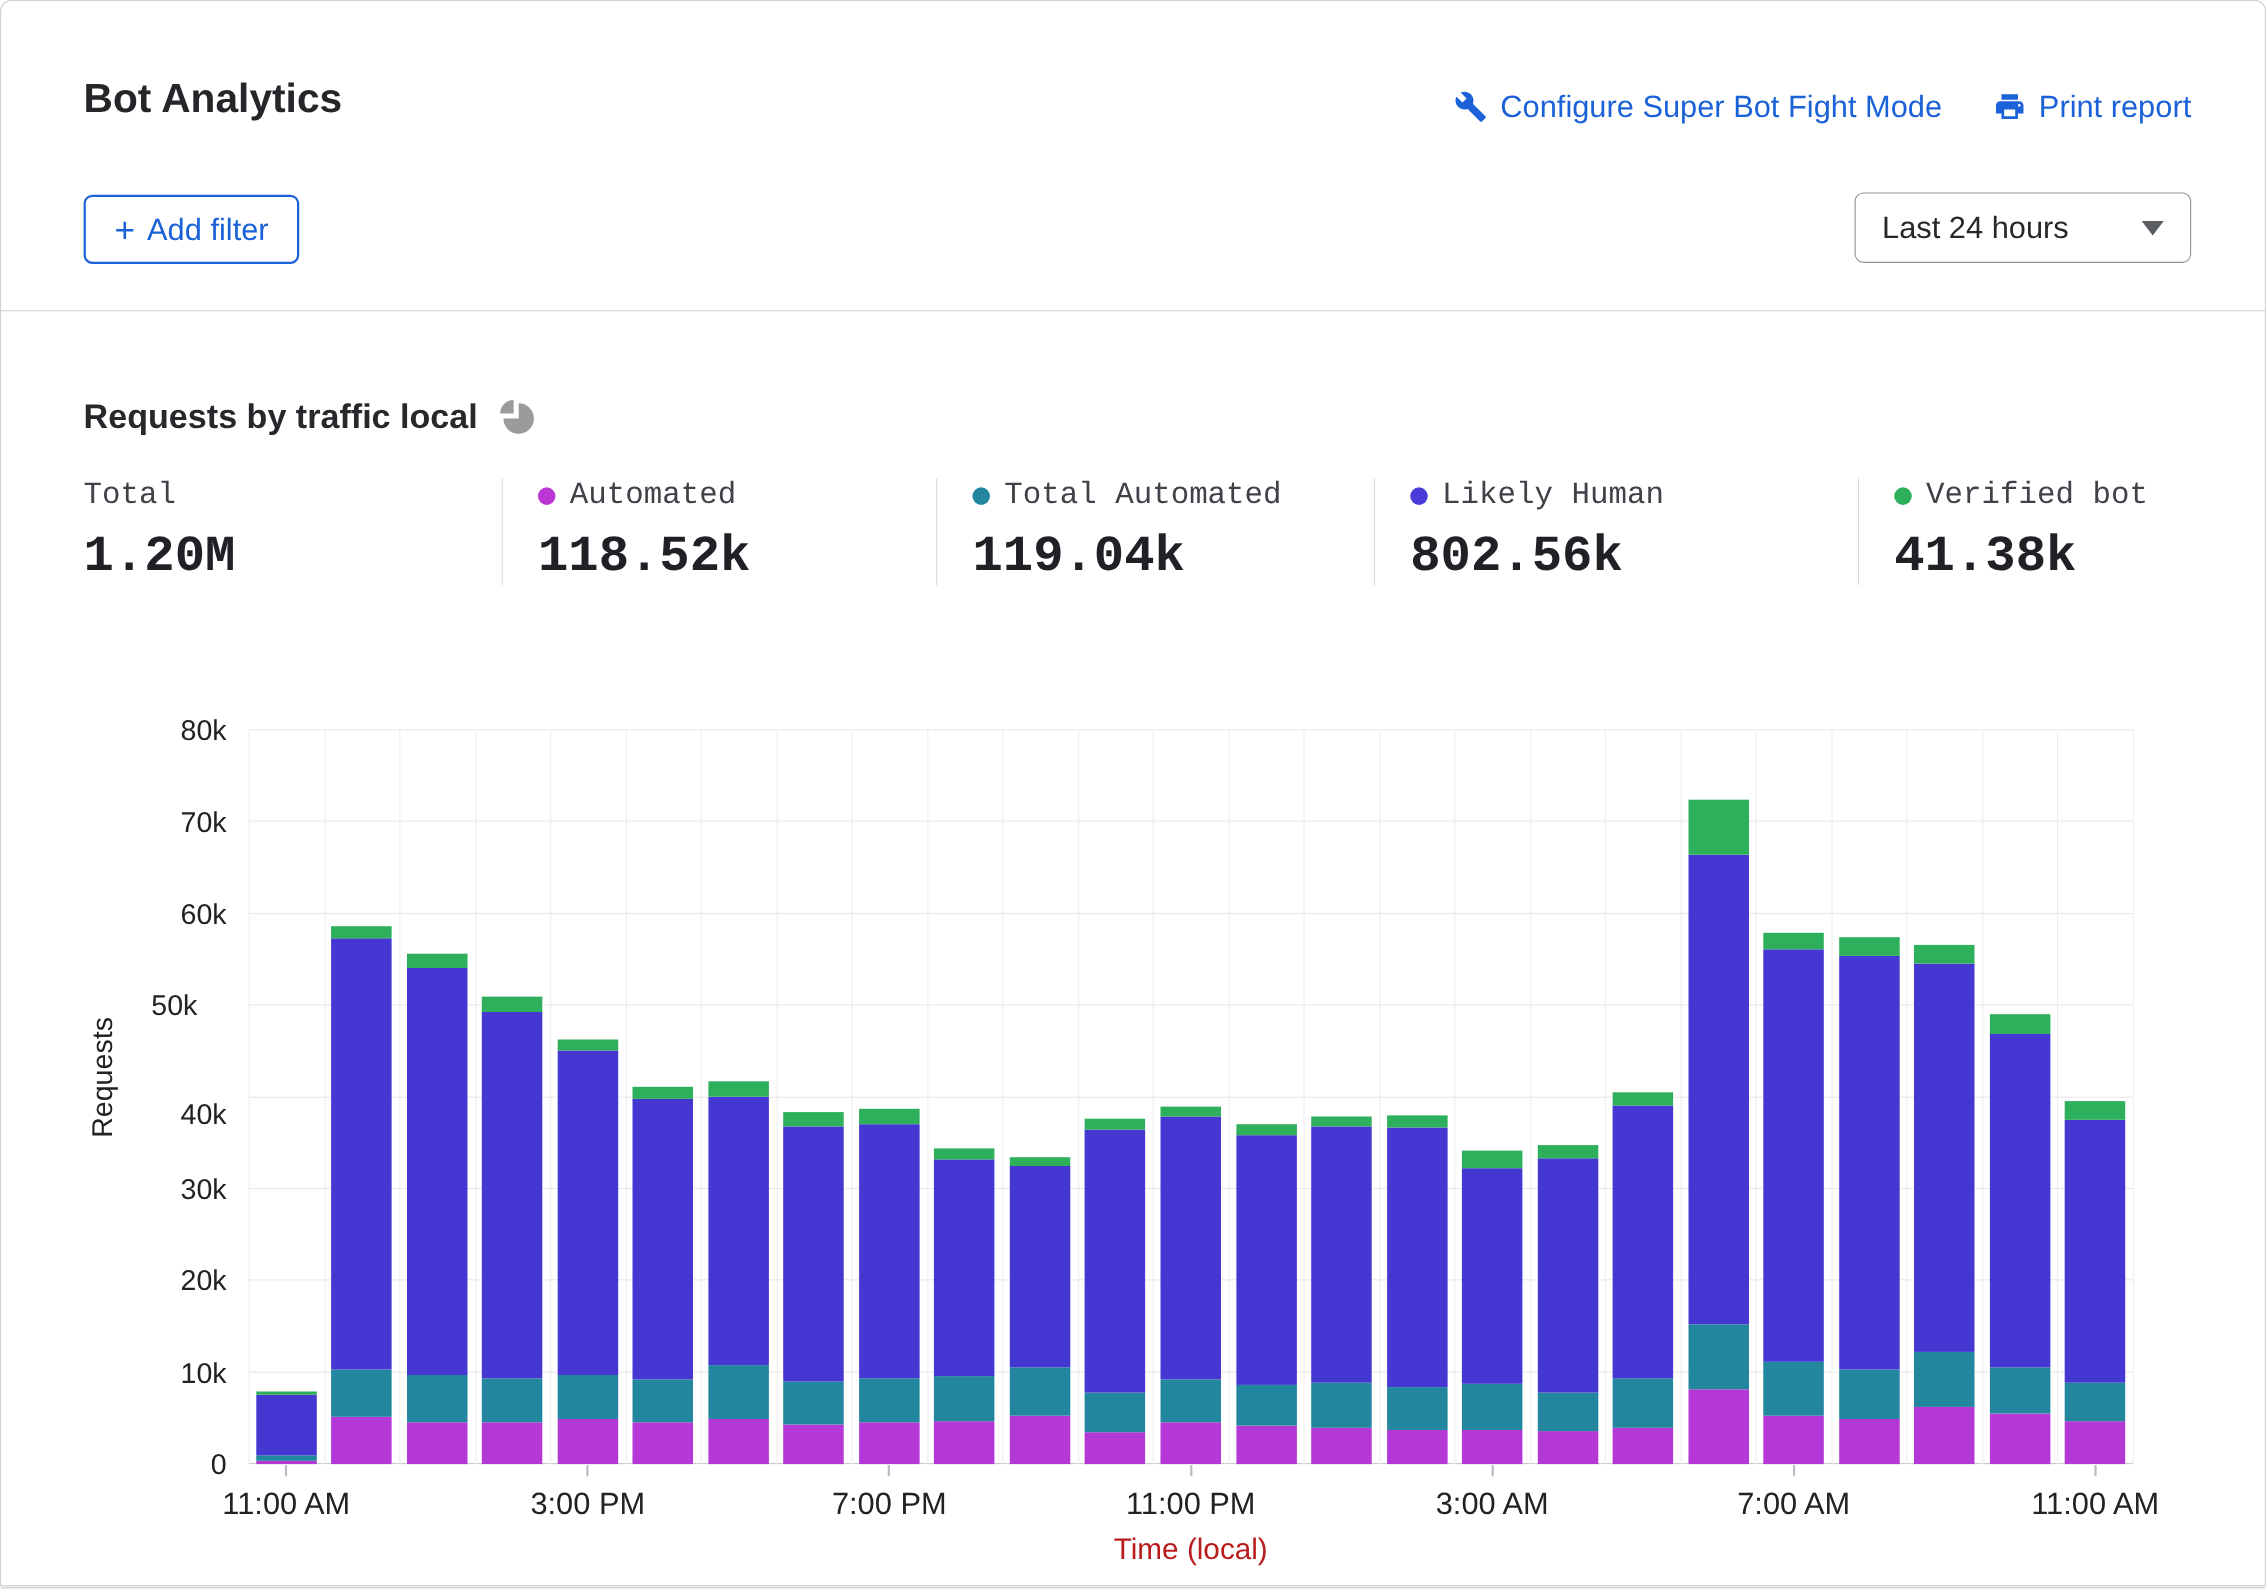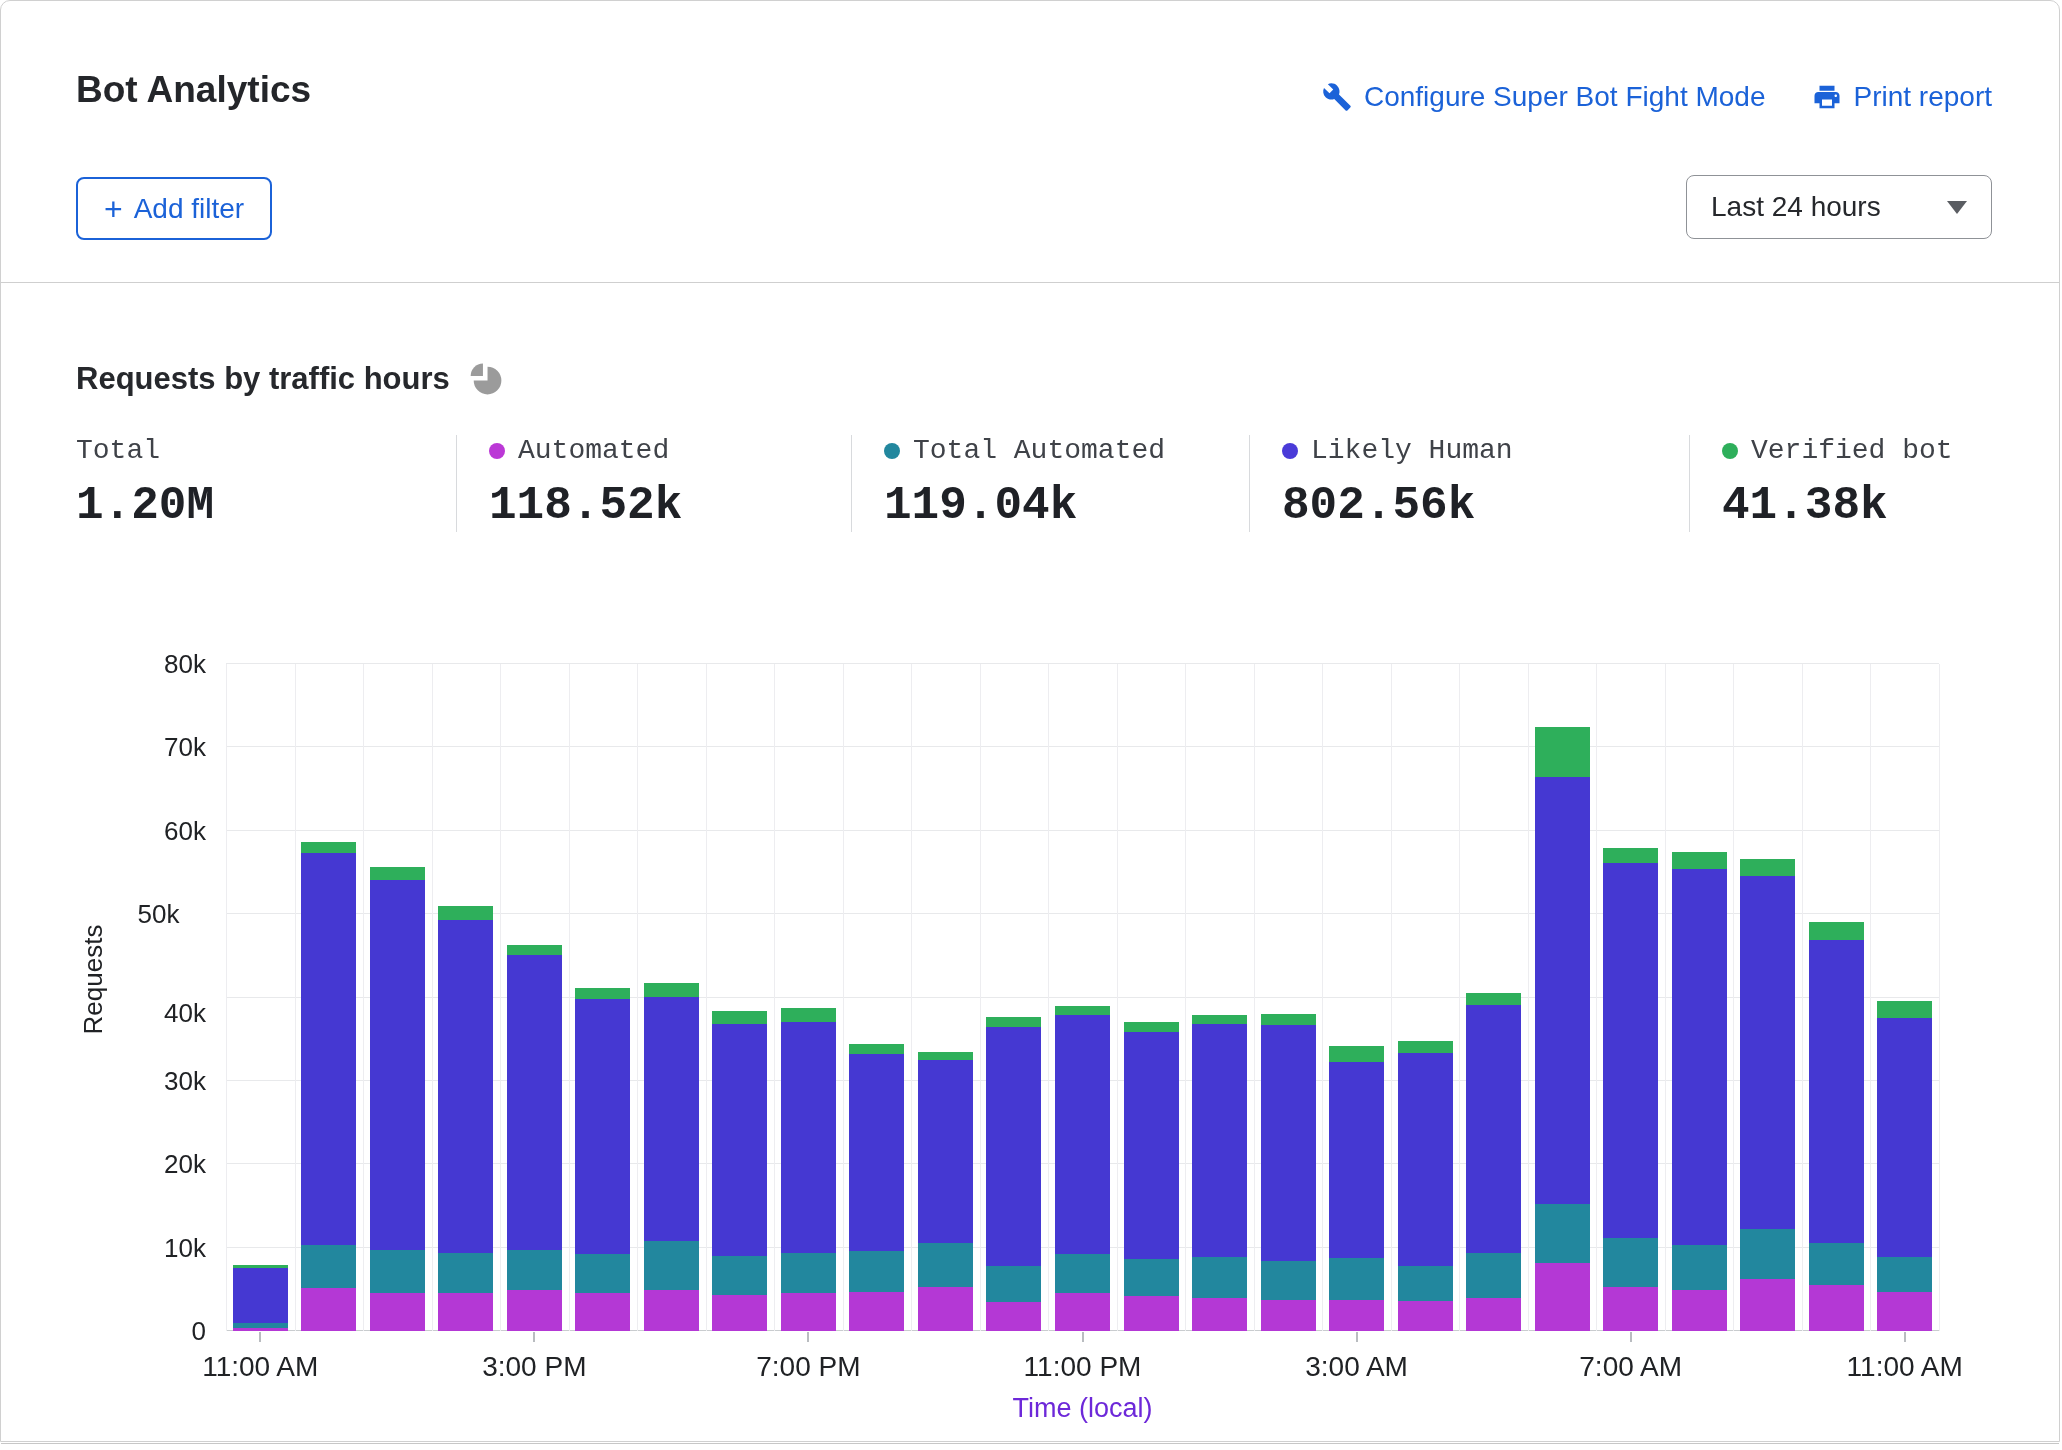--- a/index.html
+++ b/index.html
@@ -40,21 +40,21 @@
   .vgrid{position:absolute;top:0;width:1px;height:100%;background:#ededf0;}
   .bar{position:absolute;bottom:0;width:55px;}
   .seg{position:absolute;left:0;width:100%;}
   #yticks{position:absolute;left:110px;top:663px;width:95px;height:667px;}
   .ytick{position:absolute;right:0;width:95px;text-align:right;font-size:26px;color:#202225;}
   .y-title{position:absolute;left:-8px;top:963px;width:200px;text-align:center;font-size:26px;color:#202225;
         transform:rotate(-90deg);transform-origin:center;}
   #xticks{position:absolute;left:225px;top:1330px;width:1713px;height:80px;}
   .xtickmark{position:absolute;top:1px;width:2px;height:10px;background:#b9bcc0;}
   .xtick{position:absolute;top:20px;width:220px;text-align:center;font-size:28px;color:#202225;}
-  .x-title{position:absolute;left:225px;top:1392px;width:1713px;text-align:center;font-size:27px;color:#6d28d9;}
+  .x-title{position:absolute;left:225px;top:1392px;width:1713px;text-align:center;font-size:27px;color:#b91c1c;}
   .bot-divider{position:absolute;left:0;top:1442px;width:100%;height:1px;background:#c7c7c7;}
 </style>
 </head>
 <body>
 
 <div id="app">
   <div class="card">
 
     <h1 class="page-title">Bot Analytics</h1>
 
@@ -83,21 +83,21 @@
     </button>
 
     <div class="select">
       <span class="txt">Last 24 hours</span>
       <span class="caret"></span>
     </div>
 
     <div class="hdr-divider"></div>
 
     <h2 class="sec-title">
-      <span>Requests by traffic hours</span>
+      <span>Requests by traffic local</span>
       <svg viewBox="0 0 26 26">
         <path fill="#9b9b9b" d="M14 5 A9 9 0 1 1 5 14 L14 14 Z"></path>
         <path fill="#9b9b9b" d="M11 3 A8 8 0 0 0 3 11 L11 11 Z"></path>
       </svg>
     </h2>
 
     <div class="stats">
       <div class="stat" style="flex:0 0 380px;">
         <div class="stat-label">
             <span>Total</span>

